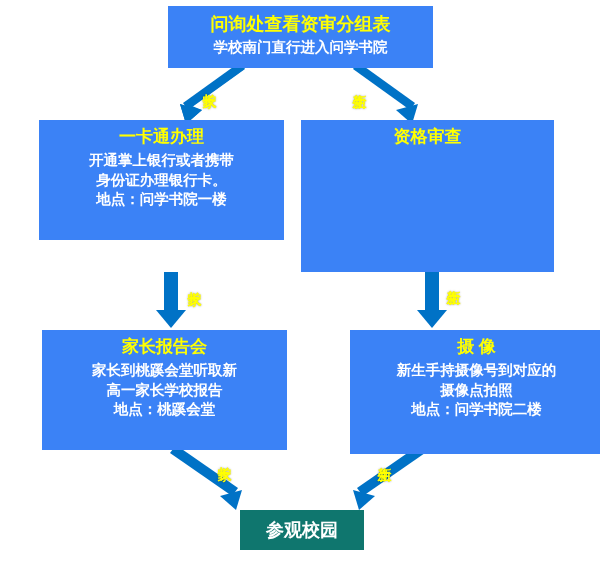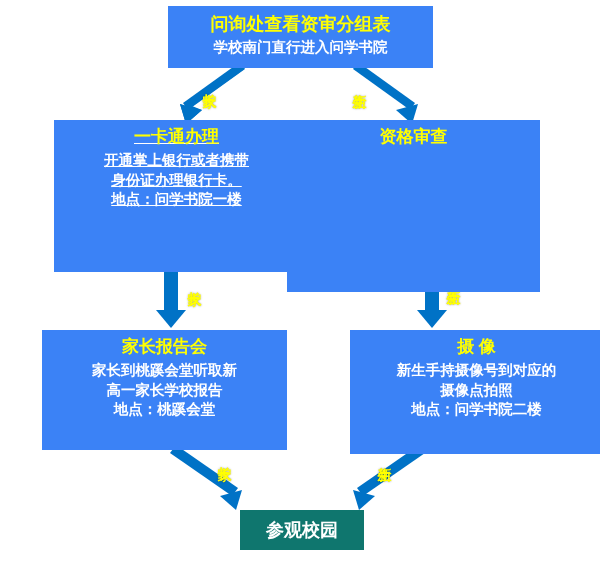--- a/index.html
+++ b/index.html
@@ -59,22 +59,22 @@
     background: #0f766e;
   }
   .box.end .title {
     color: #ffffff;
     font-size: 18px;
     margin: 0;
   }
 
   
   #box-top      { left: 168px; top: 6px;   width: 265px; height: 62px; }
-  #box-card     { left: 54px;  top: 120px; width: 245px; height: 152px; text-decoration: underline; }
-  #box-qual     { left: 287px; top: 120px; width: 253px; height: 172px; }
+  #box-card     { left: 39px;  top: 120px; width: 245px; height: 120px; }
+  #box-qual     { left: 301px; top: 120px; width: 253px; height: 152px; }
   #box-parent   { left: 42px;  top: 330px; width: 245px; height: 120px; }
   #box-photo    { left: 305px; top: 330px; width: 253px; height: 124px; margin-left: 45px; }
   #box-end      { left: 240px; top: 510px; width: 124px; height: 40px; }
 
   
   .arrow {
     position: absolute;
   }
   .arrow svg {
     display: block;

